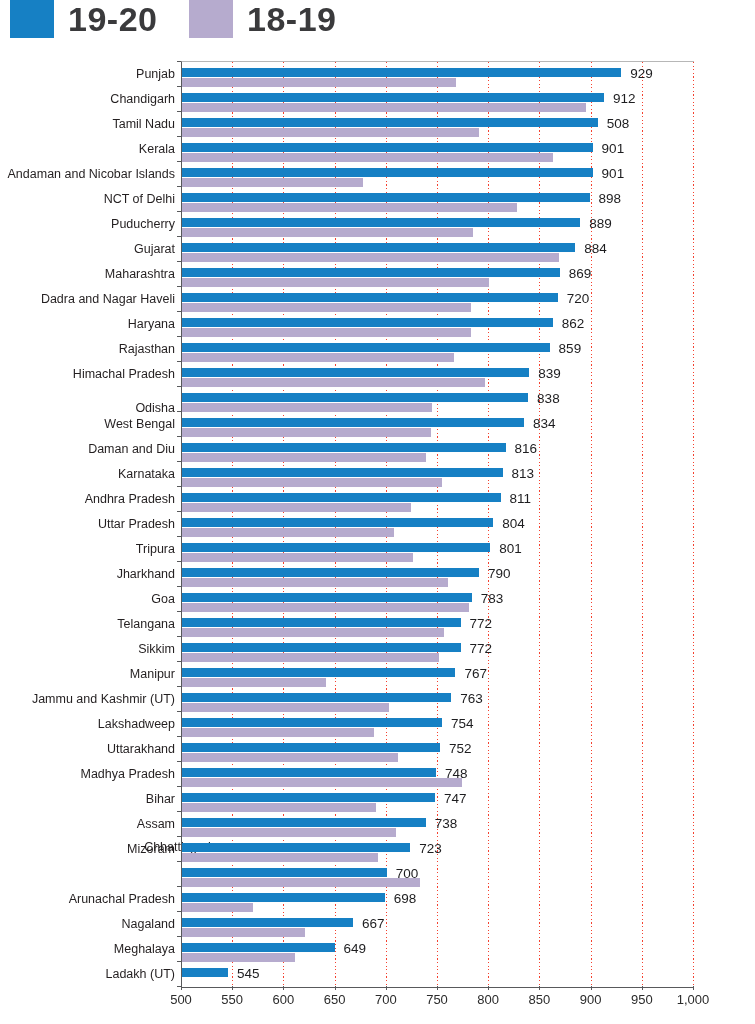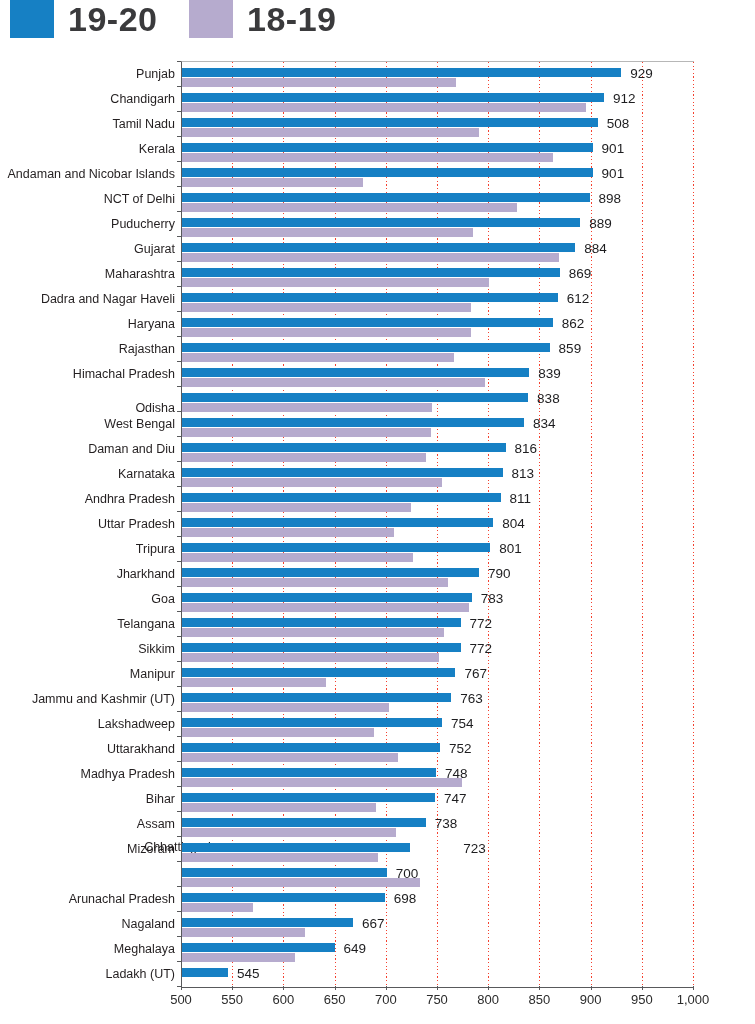--- a/index.html
+++ b/index.html
@@ -134,21 +134,21 @@
       <span class="value-label" style="left: 402.216px;">884</span>
     </div>
     <div class="row" style="top: 200px;">
       <div class="bar b19" style="width: 377.9px; background: rgb(22, 128, 196);"></div>
       <div class="bar b18" style="width: 307.2px; background: rgb(182, 171, 206);"></div>
       <span class="value-label" style="left: 386.856px;">869</span>
     </div>
     <div class="row" style="top: 225px;">
       <div class="bar b19" style="width: 375.8px; background: rgb(22, 128, 196);"></div>
       <div class="bar b18" style="width: 288.8px; background: rgb(182, 171, 206);"></div>
-      <span class="value-label" style="left: 384.808px;">612</span>
+      <span class="value-label" style="left: 384.808px;">720</span>
     </div>
     <div class="row" style="top: 250px;">
       <div class="bar b19" style="width: 370.7px; background: rgb(22, 128, 196);"></div>
       <div class="bar b18" style="width: 288.8px; background: rgb(182, 171, 206);"></div>
       <span class="value-label" style="left: 379.688px;">862</span>
     </div>
     <div class="row" style="top: 275px;">
       <div class="bar b19" style="width: 367.6px; background: rgb(22, 128, 196);"></div>
       <div class="bar b18" style="width: 272.4px; background: rgb(182, 171, 206);"></div>
       <span class="value-label" style="left: 376.616px;">859</span>
@@ -244,21 +244,21 @@
       <span class="value-label" style="left: 261.928px;">747</span>
     </div>
     <div class="row" style="top: 750px;">
       <div class="bar b19" style="width: 243.7px; background: rgb(22, 128, 196);"></div>
       <div class="bar b18" style="width: 214px; background: rgb(182, 171, 206);"></div>
       <span class="value-label" style="left: 252.712px;">738</span>
     </div>
     <div class="row" style="top: 775px;">
       <div class="bar b19" style="width: 228.4px; background: rgb(22, 128, 196);"></div>
       <div class="bar b18" style="width: 195.6px; background: rgb(182, 171, 206);"></div>
-      <span class="value-label" style="left: 237.352px; margin-left: 44px;">723</span>
+      <span class="value-label" style="left: 237.352px;">723</span>
     </div>
     <div class="row" style="top: 800px;">
       <div class="bar b19" style="width: 204.8px; background: rgb(22, 128, 196);"></div>
       <div class="bar b18" style="width: 237.6px; background: rgb(182, 171, 206);"></div>
       <span class="value-label" style="left: 213.8px;">700</span>
     </div>
     <div class="row" style="top: 825px;">
       <div class="bar b19" style="width: 202.8px; background: rgb(22, 128, 196);"></div>
       <div class="bar b18" style="width: 70.7px; background: rgb(182, 171, 206);"></div>
       <span class="value-label" style="left: 211.752px;">698</span>

